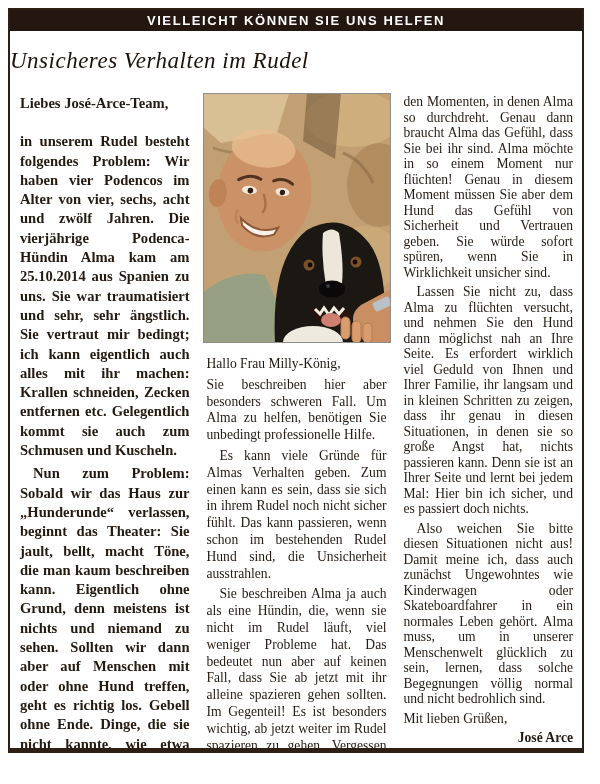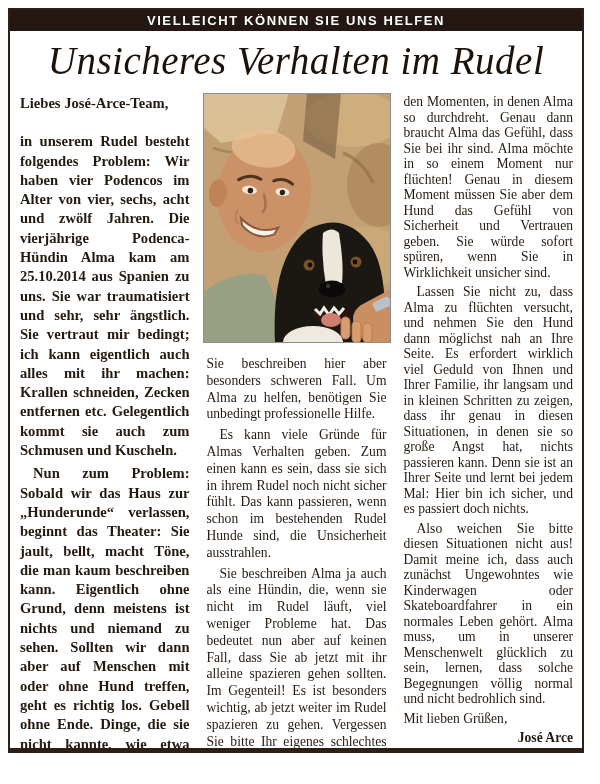--- a/index.html
+++ b/index.html
@@ -7,21 +7,21 @@
         font-family:"Liberation Serif",serif;color:#241a10;overflow:hidden;}
   .frame{position:absolute;left:8px;top:8px;width:576px;height:745px;
          box-sizing:border-box;border:2px solid #2d1f13;border-bottom-width:5px;
          overflow:hidden;}
   .banner{height:21px;background:#241711;color:#ffffff;
           font-family:"Liberation Sans",sans-serif;font-weight:bold;
           font-size:13px;letter-spacing:1.6px;text-align:center;line-height:22px;}
   .kicker{height:21px;line-height:21px;text-align:center;color:#1d140c;
           font-family:"Liberation Sans",sans-serif;font-weight:bold;font-size:12px;
           border-bottom:2px solid #2d1f13;}
-  .title{text-align:center;font-style:italic;font-size:39px;line-height:38px;
+  .title{font-style:italic;font-size:23px;line-height:38px;
          padding:11px 0 8px 0;color:#1c120a;letter-spacing:.5px;}
   .cols{display:flex;gap:9px;padding:2px 5px 0 6px;}
   .col{text-align:justify;}
   .col p{margin:4px;}
   .col-left{width:184px;font-weight:bold;font-size:14.6px;line-height:19.3px;}
   .col-mid{width:188px;font-size:13.6px;line-height:16.8px;}
   .col-right{width:184px;font-size:13.6px;line-height:15.5px;}
   .ind{text-indent:13px;}
   .gap-top{margin-top:19px !important;}
   .photo{width:188px;height:250px;margin:3px 0 13px 0;display:block;}
@@ -94,22 +94,23 @@
 
           <path d="M188,196 L158,212 q-12,9 -6,22 l10,16 h26 Z" fill="#c98f63"></path>
           <rect x="170" y="206" width="18" height="10" rx="3" transform="rotate(-25 179 211)" fill="#b9c0c6"></rect>
           <g fill="#d89c6f" stroke="#b87c50" stroke-width="1">
             <rect x="138" y="224" width="9" height="22" rx="4.5"></rect>
             <rect x="149" y="228" width="9" height="22" rx="4.5"></rect>
             <rect x="160" y="230" width="9" height="20" rx="4.5"></rect>
           </g>
           <rect x="0.5" y="0.5" width="187" height="249" fill="none" stroke="#8d8d8d" stroke-width="1"></rect>
         </svg>
+        <p>Hallo Frau Milly-König,</p>
         <p>Sie beschreiben hier aber besonders schweren Fall. Um Alma zu helfen, benötigen Sie unbedingt professionelle Hilfe.</p>
-        <p class="ind">Es kann viele Gründe für Almas Verhalten geben. Zum einen kann es sein, dass sie sich in ihrem Rudel noch nicht sicher fühlt. Das kann passieren, wenn schon im bestehenden Rudel Hunde sind, die Unsicherheit ausstrahlen.</p>
+        <p class="ind">Es kann viele Gründe für Almas Verhalten geben. Zum einen kann es sein, dass sie sich in ihrem Rudel noch nicht sicher fühlt. Das kann passieren, wenn schon im bestehenden Rudel Hund sind, die Unsicherheit ausstrahlen.</p>
         <p class="ind">Sie beschreiben Alma ja auch als eine Hündin, die, wenn sie nicht im Rudel läuft, viel weniger Probleme hat. Das bedeutet nun aber auf keinen Fall, dass Sie ab jetzt mit ihr alleine spazieren gehen sollten. Im Gegenteil! Es ist besonders wichtig, ab jetzt weiter im Rudel spazieren zu gehen. Vergessen Sie bitte Ihr eigenes schlechtes Gefühl in</p>
       </div>
 
       <div class="col col-right">
         <p>den Momenten, in denen Alma so durchdreht. Genau dann braucht Alma das Gefühl, dass Sie bei ihr sind. Alma möchte in so einem Moment nur flüchten! Genau in diesem Moment müssen Sie aber dem Hund das Gefühl von Sicherheit und Vertrauen geben. Sie würde sofort spüren, wenn Sie in Wirklichkeit unsicher sind.</p>
         <p class="ind">Lassen Sie nicht zu, dass Alma zu flüchten versucht, und nehmen Sie den Hund dann möglichst nah an Ihre Seite. Es erfordert wirklich viel Geduld von Ihnen und Ihrer Familie, ihr langsam und in kleinen Schritten zu zeigen, dass ihr genau in diesen Situationen, in denen sie so große Angst hat, nichts passieren kann. Denn sie ist an Ihrer Seite und lernt bei jedem Mal: Hier bin ich sicher, und es passiert doch nichts.</p>
         <p class="ind">Also weichen Sie bitte diesen Situationen nicht aus! Damit meine ich, dass auch zunächst Ungewohntes wie Kinderwagen oder Skateboardfahrer in ein normales Leben gehört. Alma muss, um in unserer Menschenwelt glücklich zu sein, lernen, dass solche Begegnungen völlig normal und nicht bedrohlich sind.</p>
         <p>Mit lieben Grüßen,</p>
         <p class="sig">José Arce</p>
         <p class="contact">Fragen an José Arce &amp; Team per E-Mail an: hunderatgeber.mz@epi.es, Telefon: 971-52 06 03, Internet: www.jose-arce.com.</p>

